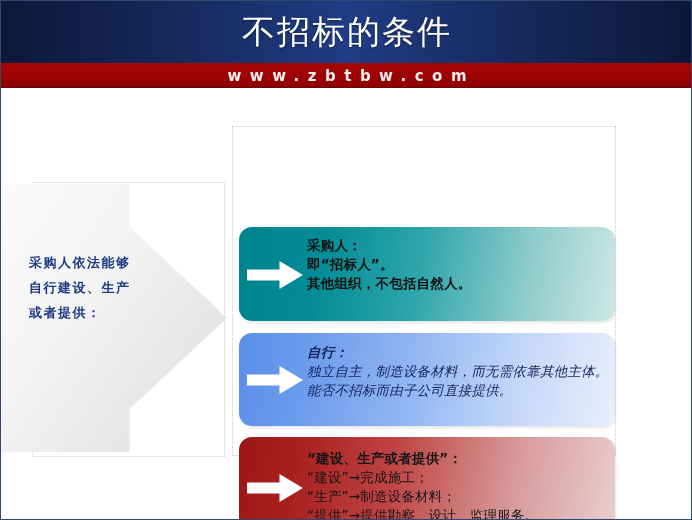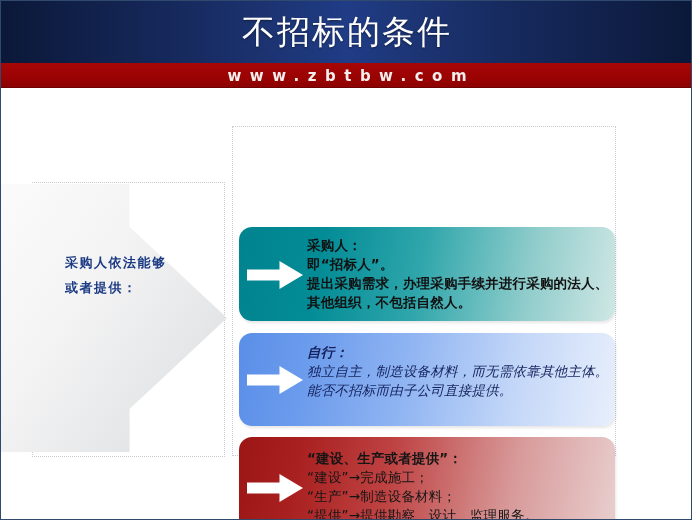--- a/index.html
+++ b/index.html
@@ -86,21 +86,21 @@
   #left-arrow-label {
     position: absolute;
     left: 28px; top: 160px;
     width: 175px;
     color: #1b3a83;
     font-size: 13px;
     font-weight: bold;
     line-height: 25px;
     letter-spacing: 1.5px;
   }
-  #left-arrow-label div { white-space: nowrap; margin-left: 36px; }
+  #left-arrow-label div { white-space: nowrap; }
 
   
   .box {
     position: absolute;
     left: 238px;
     width: 376px;
     border-radius: 13px;
     box-shadow: 1px 2px 3px rgba(0,0,0,0.10);
     overflow: hidden;
   }
@@ -149,29 +149,29 @@
   <div id="header-underline"></div>
 
   <div id="canvas">
 
     <div id="ph-left" class="ph-dotted"></div>
     <div id="ph-right" class="ph-dotted"></div>
 
     <div id="left-arrow"></div>
     <div id="left-arrow-label">
       <div>采购人依法能够</div>
+      <div>自行建设、生产</div>
       <div>或者提供：</div>
     </div>
 
     <div id="box1" class="box">
       <div class="box-arrow"></div>
       <div class="box-text">
         <span class="line b">采购人：</span>
         <span class="line b">即“招标人”。</span>
-        <span class="line b">提出采购需求，办理采购手续并进行采购的法人、</span>
         <span class="line b">其他组织，不包括自然人。</span>
       </div>
     </div>
 
     <div id="box2" class="box">
       <div class="box-arrow"></div>
       <div class="box-text">
         <span class="line b">自行：</span>
         <span class="line">独立自主，制造设备材料，而无需依靠其他主体。</span>
         <span class="line">能否不招标而由子公司直接提供。</span>

